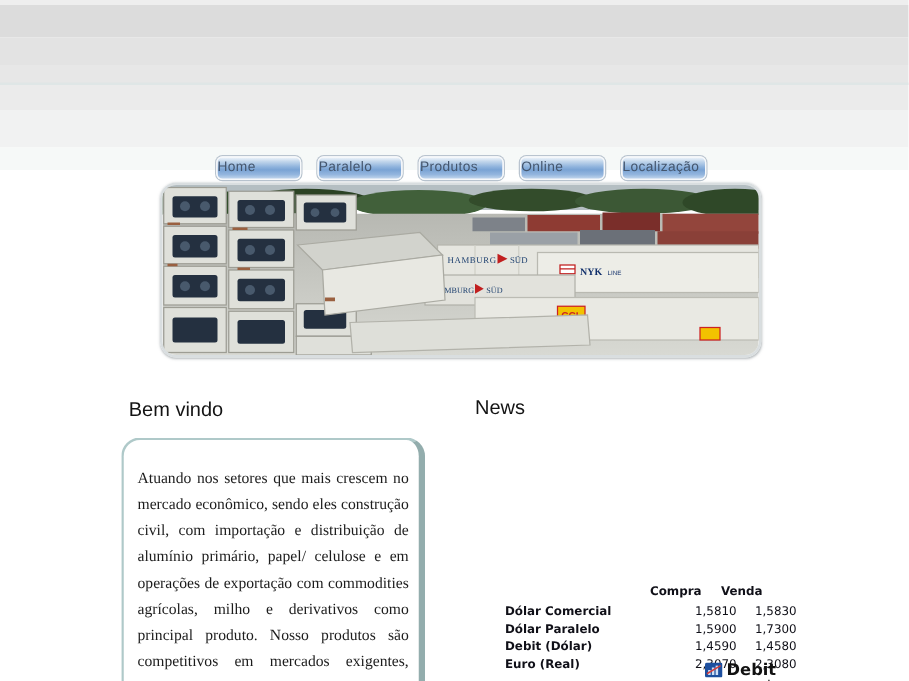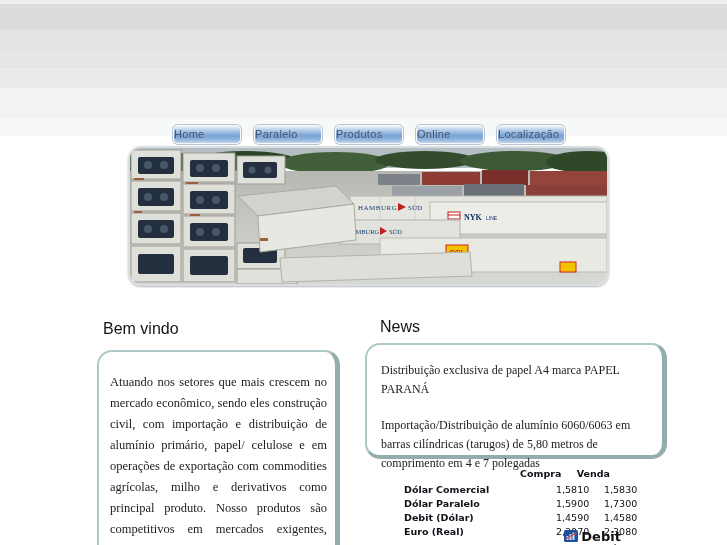--- a/index.html
+++ b/index.html
@@ -209,24 +209,20 @@
       </g>
     </svg>
   </div>
 
   <div class="heading" id="welcome-heading">Bem vindo</div>
   <div class="roundbox" id="welcome-box">
     <p>Atuando nos setores que mais crescem no mercado econômico, sendo eles construção civil, com importação e distribuição de alumínio primário, papel/ celulose e em operações de exportação com commodities agrícolas, milho e derivativos como principal produto. Nosso produtos são competitivos em mercados exigentes, visando melhor custo/beneficio para consumidor final. Atendemos varejo e atacado.</p>
   </div>
 
   <div class="heading" id="news-heading">News</div>
-  <div class="roundbox" id="news-box">
-    <div class="news-item">Distribuição exclusiva de papel A4 marca PAPEL PARANÁ</div>
-    <div class="news-item">Importação/Distribuição de alumínio 6060/6063 em barras cilíndricas (tarugos) de 5,80 metros de comprimento em 4 e 7 polegadas</div>
-  </div>
 
   <div class="rates">
     <div></div>
     <div class="hdr">Compra</div>
     <div class="hdr">Venda</div>
 
     <div class="lbl">Dólar Comercial</div>
     <div class="val">1,5810</div>
     <div class="val">1,5830</div>
 

